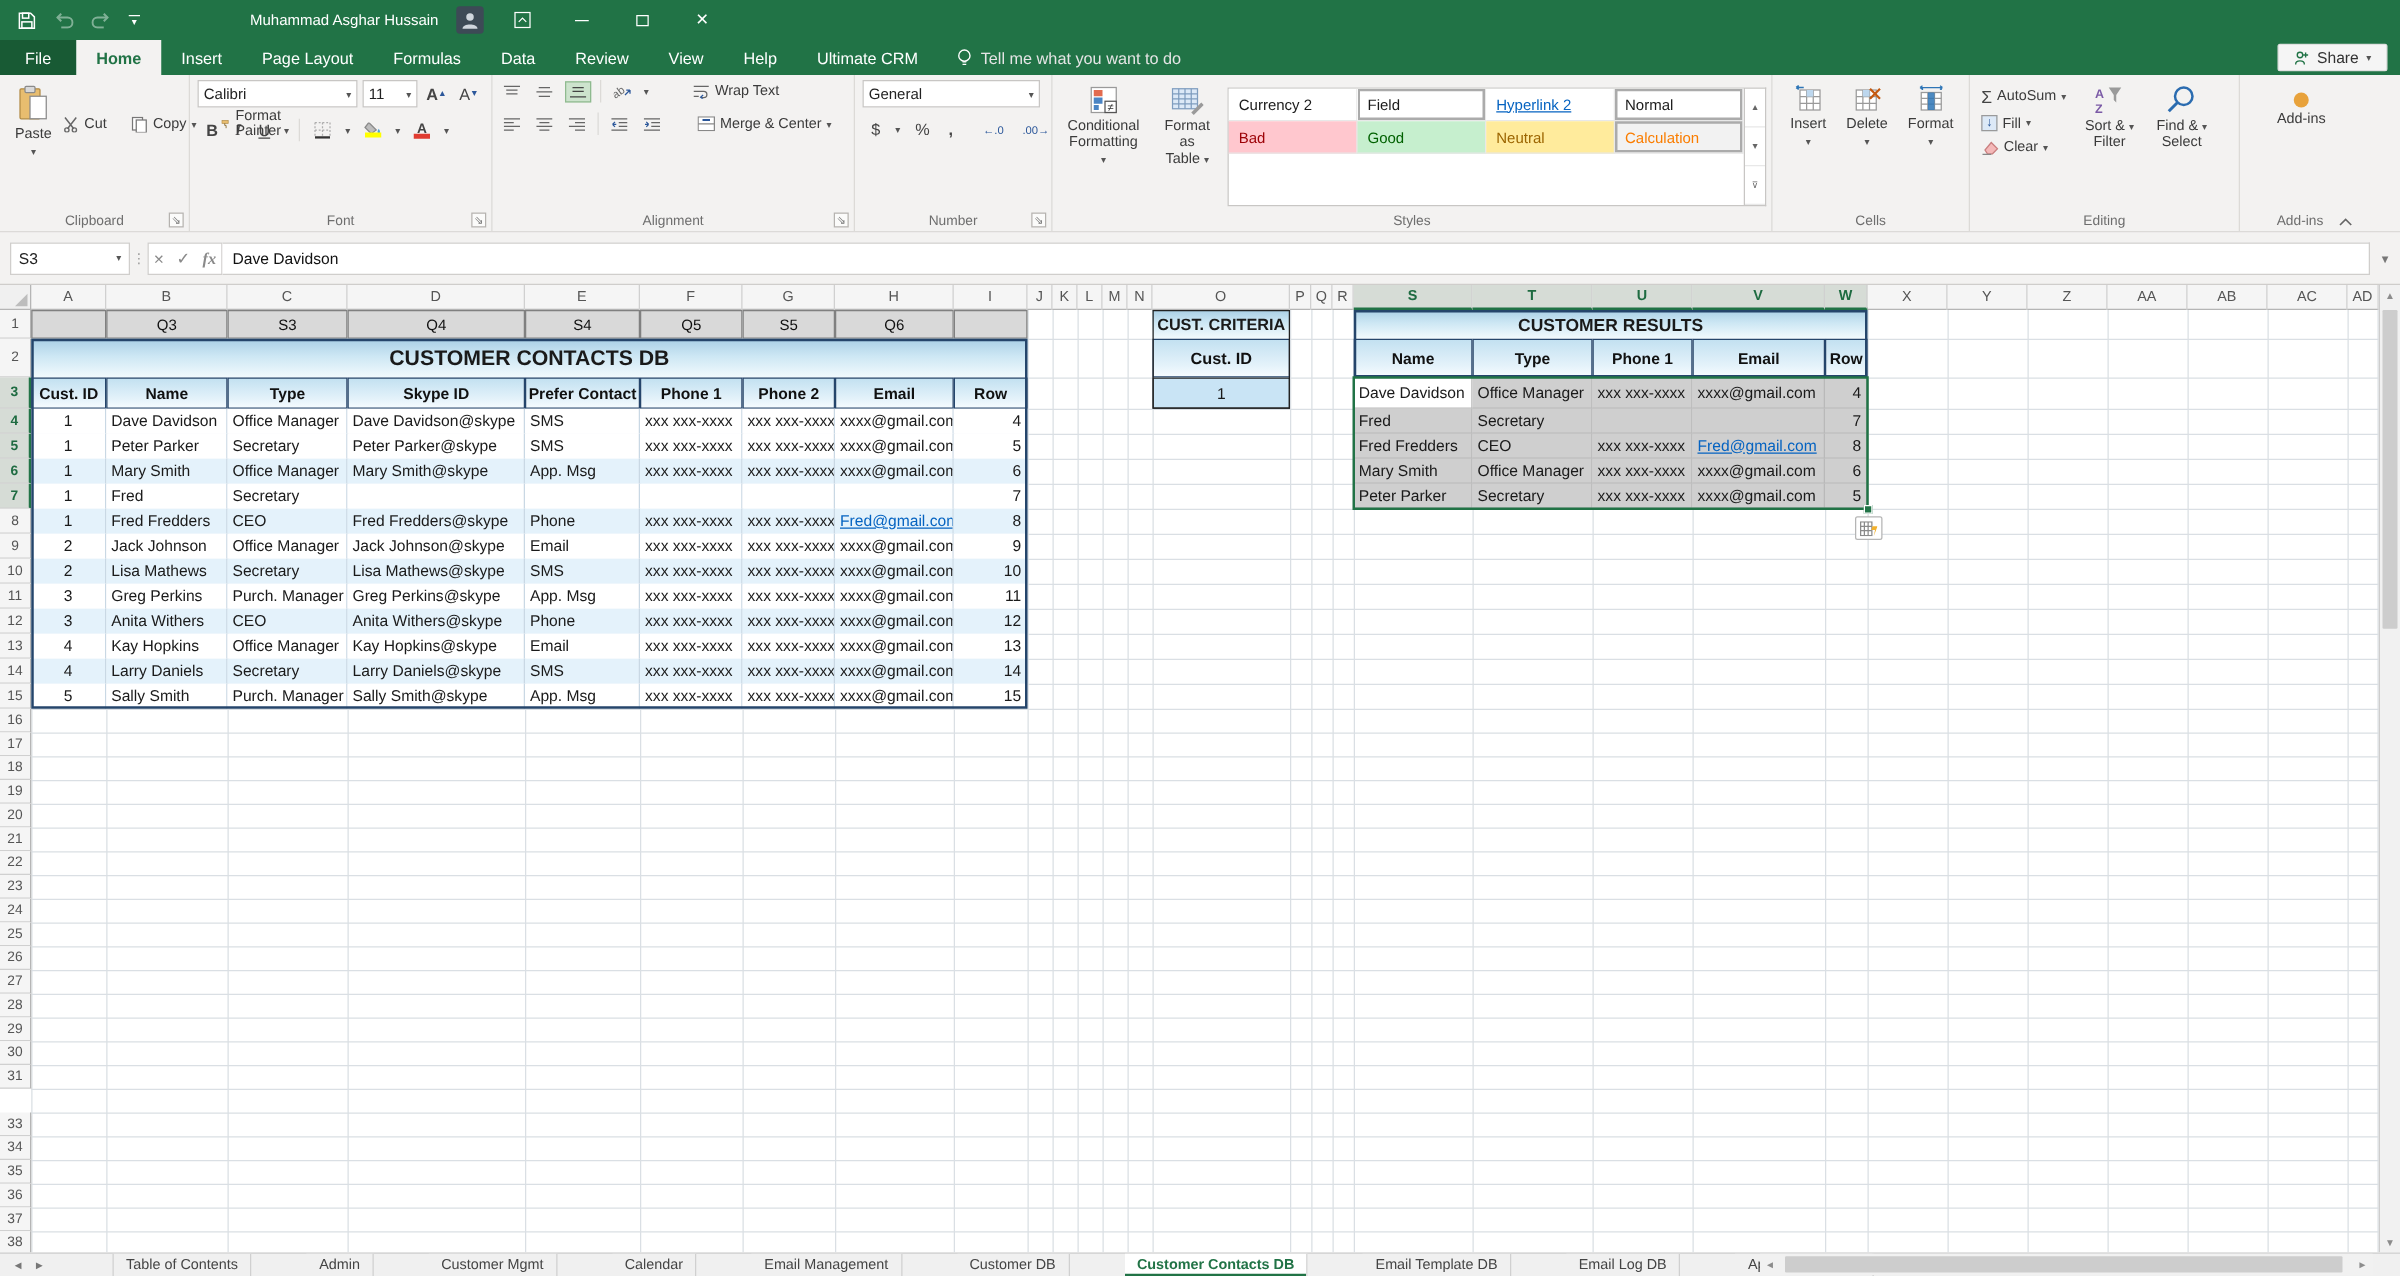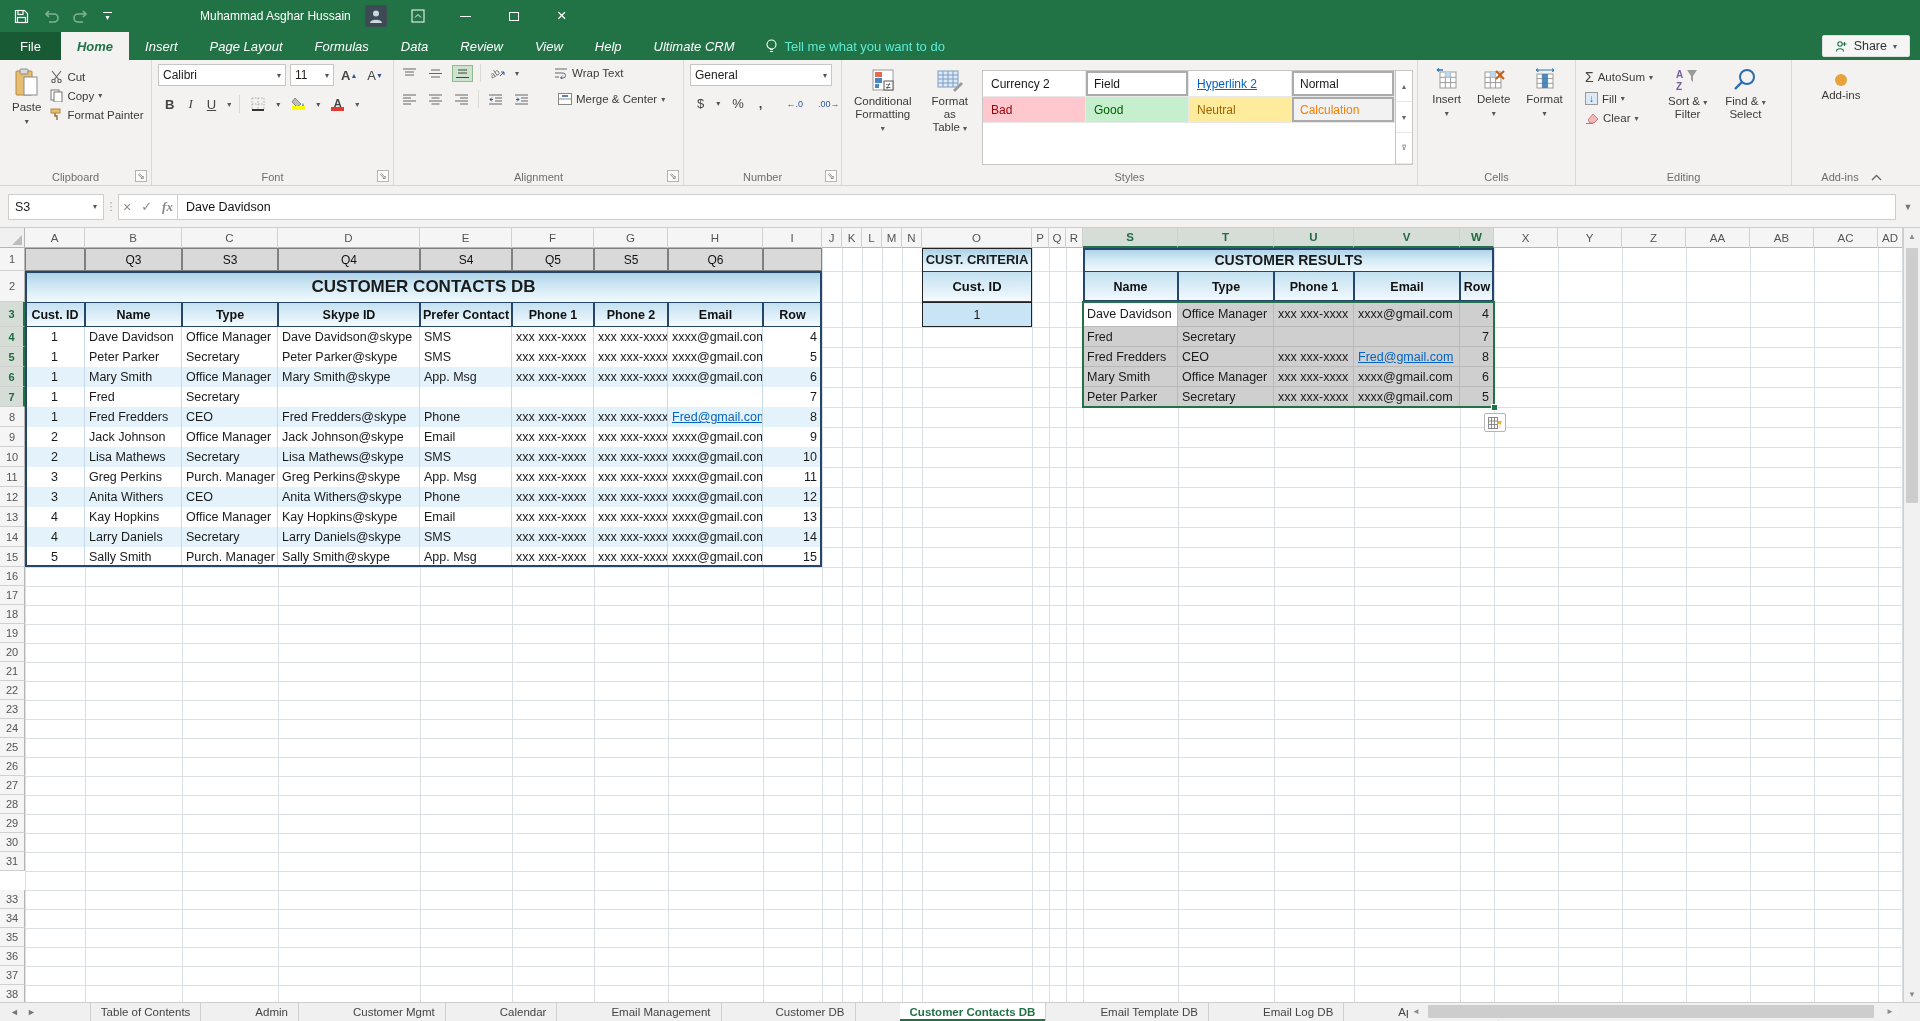--- a/index.html
+++ b/index.html
@@ -19,21 +19,21 @@
   .avatar { width:22px; height:22px; border-radius:3px; background:#3d4a56; display:flex; align-items:center; justify-content:center; }
   .winbtn { width:34px; height:32px; display:flex; align-items:center; justify-content:center; color:#fff; }
   .min-glyph { width:11px; height:1px; background:#fff; }
   .max-glyph { width:10px; height:9px; border:1px solid #fff; }
 
   
   #rtabs { top:32px; height:28px; background:#217346; display:flex; align-items:stretch; }
   .rtab { padding:0 16px; display:flex; align-items:center; font-size:13px; color:#fff; cursor:pointer; }
   .rtab.file { background:#185a34; padding:0 20px; }
   .rtab.active { background:#f3f2f1; color:#217346; font-weight:bold; }
-  .tellme { display:flex; align-items:center; gap:7px; color:#5eead4; font-size:13px; padding:0 14px; }
+  .tellme { display:flex; align-items:center; gap:7px; color:#e5e5e5; font-size:13px; padding:0 14px; }
   .share-btn { margin-left:auto; margin-right:10px; align-self:center; display:flex; align-items:center; gap:6px;
     background:#f5f5f5; color:#333; border:1px solid #e0e0e0; border-radius:2px; font-size:12.5px; padding:3px 12px; }
 
   
   #ribbon { top:60px; height:126px; background:#f3f2f1; border-bottom:1px solid #d5d2cf; display:flex; }
   .rgroup { position:relative; height:100%; border-right:1px solid #dcdad7; padding:4px 4px 20px 6px; flex:0 0 auto; }
   .rgroup-label { position:absolute; bottom:2px; left:0; right:0; text-align:center; font-size:11px; color:#6e6e6e; }
   .launcher { position:absolute; bottom:3px; right:4px; width:12px; height:12px; color:#777; font-size:9px; line-height:10px; text-align:center; border:1px solid #b5b2af; background:#fbfbfa; }
   .bigbtn { display:flex; flex-direction:column; align-items:center; justify-content:flex-start; gap:3px; padding:4px 6px; font-size:11.5px; color:#3b3b3b; text-align:center; line-height:1.15; }
   .caret { font-size:8px; color:#555; }
@@ -151,21 +151,21 @@
         </span>
       <span class="winbtn">
           <span class="max-glyph"></span>
         </span>
       <span class="winbtn close" style="font-size:17px;">×</span>
     </div>
   </div>
 
   <div id="rtabs" class="band">
     <div class="rtab file">File</div>
-    <div id="rtab-list" style="display:flex;font-style:italic;">
+    <div id="rtab-list" style="display:flex;">
         <div class="rtab active">Home</div>
         <div class="rtab">Insert</div>
         <div class="rtab">Page Layout</div>
         <div class="rtab">Formulas</div>
         <div class="rtab">Data</div>
         <div class="rtab">Review</div>
         <div class="rtab">View</div>
         <div class="rtab">Help</div>
         <div class="rtab">Ultimate CRM</div>
       </div>
@@ -193,21 +193,21 @@
       <div style="display:flex;">
         <div class="bigbtn">
           <svg width="26" height="30" viewBox="0 0 26 30">
               <rect x="2" y="3" width="16" height="24" rx="1" fill="#e8bd6f" stroke="#b08a44"></rect>
               <rect x="6" y="1" width="8" height="5" rx="1" fill="#d9d9d9" stroke="#8a8a8a"></rect>
               <rect x="10" y="9" width="13" height="18" fill="#fff" stroke="#8a8a8a"></rect>
             </svg>
           <span>Paste</span>
           <span class="caret">▾</span>
         </div>
-        <div style="display:flex; flex-direction:column; gap:2px; padding-top:4px;">
+        <div style="display:flex; flex-direction:row; gap:14px; padding-top:4px;">
           <div class="smallrow">
             <svg width="13" height="13" viewBox="0 0 13 13">
                 <path d="M2 1 L9 10 M11 1 L4 10" stroke="#666" stroke-width="1.2"></path>
                 <circle cx="3.5" cy="11" r="1.7" fill="none" stroke="#666" stroke-width="1.1"></circle>
                 <circle cx="9.5" cy="11" r="1.7" fill="none" stroke="#666" stroke-width="1.1"></circle>
               </svg>
             <span>Cut</span>
           </div>
           <div class="smallrow">
             <svg width="13" height="13" viewBox="0 0 13 13">

